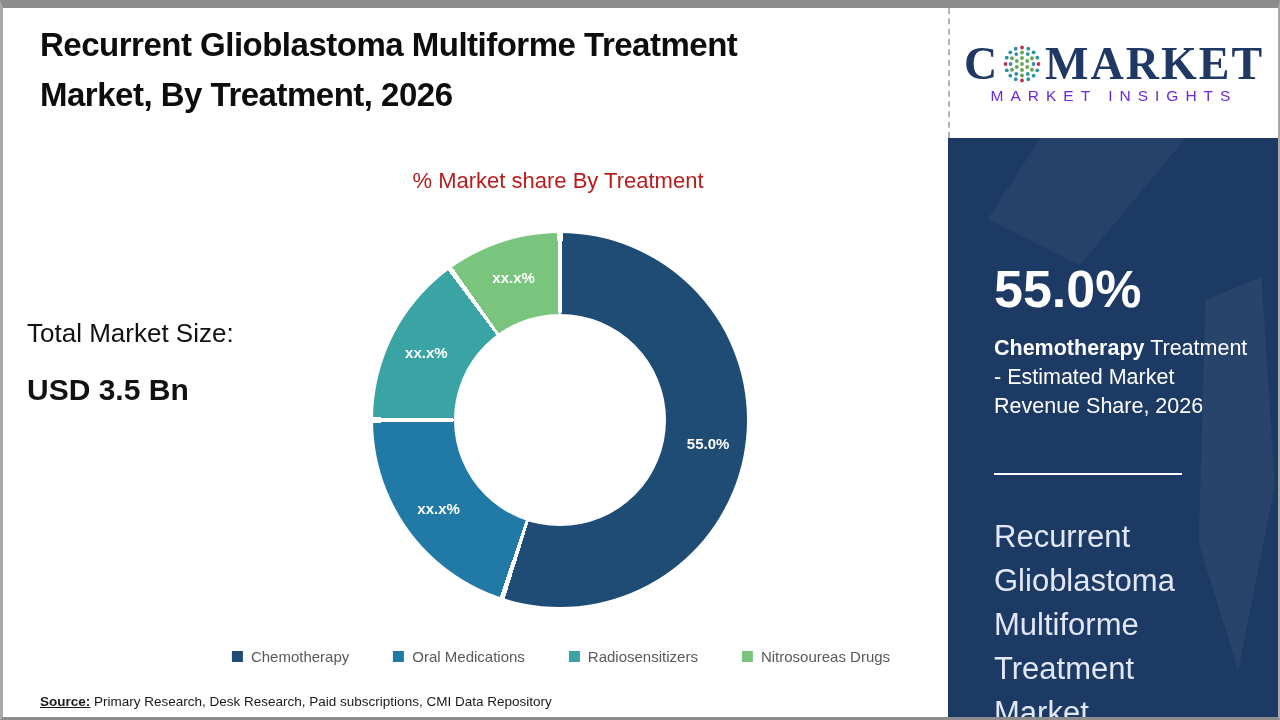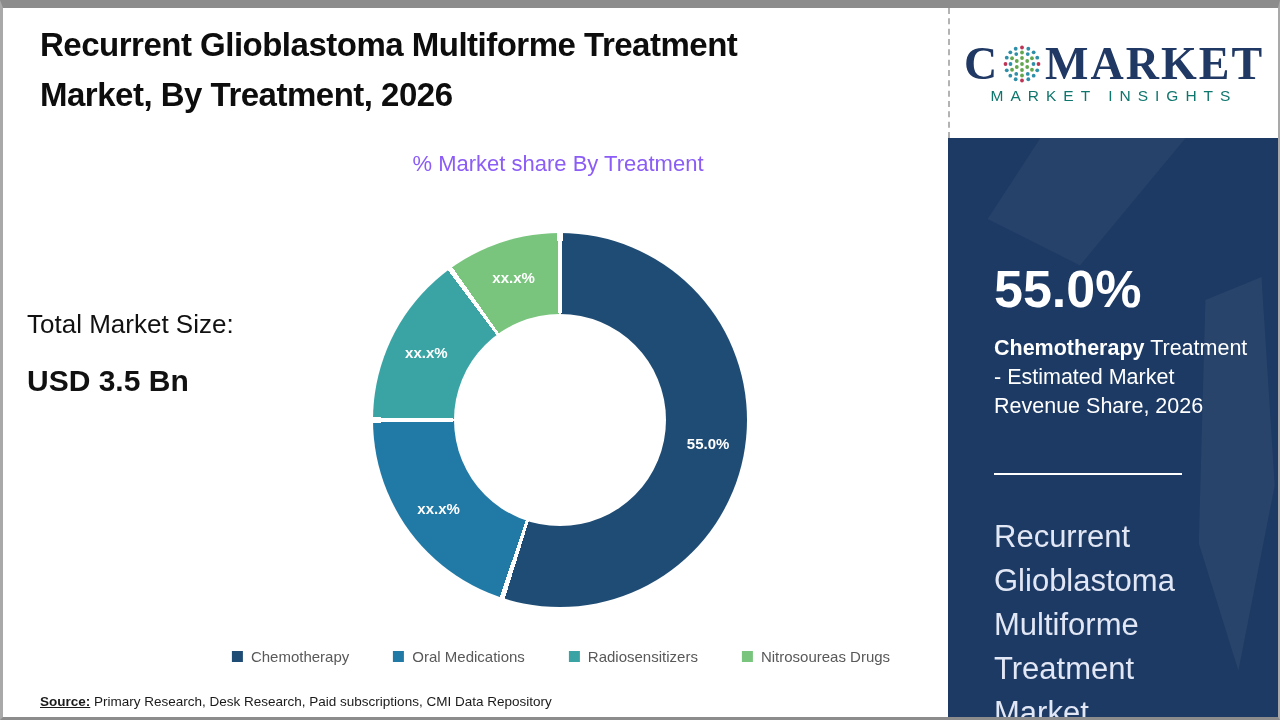--- a/index.html
+++ b/index.html
@@ -17,25 +17,25 @@
   
   .main { position:relative; flex:1; background:#fff; }
 
   .title {
     position:absolute; left:37px; top:12px;
     font-size:33px; line-height:50px; font-weight:700; color:#0d0d0d;
     letter-spacing:-0.5px;
   }
 
   .subtitle {
-    position:absolute; left:555px; top:143px; transform:translateX(-50%);
-    font-size:22px; color:#8b5cf6; white-space:nowrap;
-  }
-
-  .total-block { position:absolute; left:24px; top:301px; color:#111; }
+    position:absolute; left:555px; top:160px; transform:translateX(-50%);
+    font-size:22px; color:#b91c1c; white-space:nowrap;
+  }
+
+  .total-block { position:absolute; left:24px; top:310px; color:#111; }
   .total-label { font-size:26px; font-weight:400; }
   .total-value { font-size:30px; font-weight:700; margin-top:24px; }
 
   .donut {
     position:absolute; left:370px; top:225px;
     width:374px; height:374px; border-radius:50%;
   }
   .donut-hole {
     position:absolute; left:50%; top:50%; transform:translate(-50%,-50%);
     width:212px; height:212px; background:#fff; border-radius:50%;
@@ -63,21 +63,21 @@
     height:130px; background:#fff; border-left:2px dashed #b3b3b3;
     display:flex; flex-direction:column; align-items:center; justify-content:center;
   }
   .logo-word {
     display:flex; align-items:center;
     font-family:"Liberation Serif", serif; font-weight:700;
     font-size:46px; color:#1f3864; letter-spacing:2px; line-height:1;
   }
   .logo-globe { width:44px; height:44px; margin:0 1px; }
   .logo-sub {
-    margin-top:0; font-size:15.5px; letter-spacing:7px; color:#0f766e; font-weight:400;
+    margin-top:0; font-size:15.5px; letter-spacing:7px; color:#6d28d9; font-weight:400;
   }
 
   .panel {
     flex:1; position:relative; overflow:hidden;
     background:#1d3a64; padding-left:46px; color:#fff;
   }
   
   .panel::before {
     content:""; position:absolute; inset:0;
     background:rgba(255,255,255,0.045);

